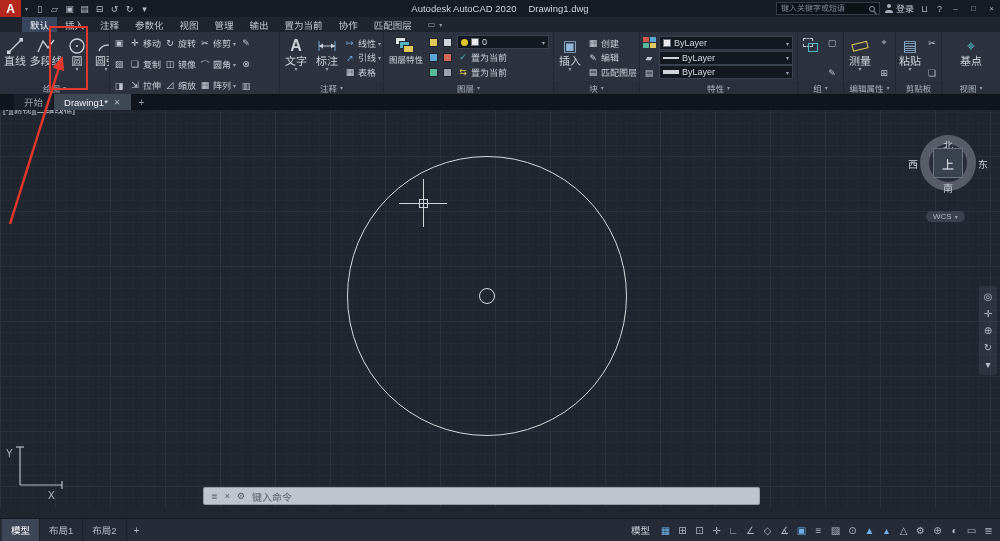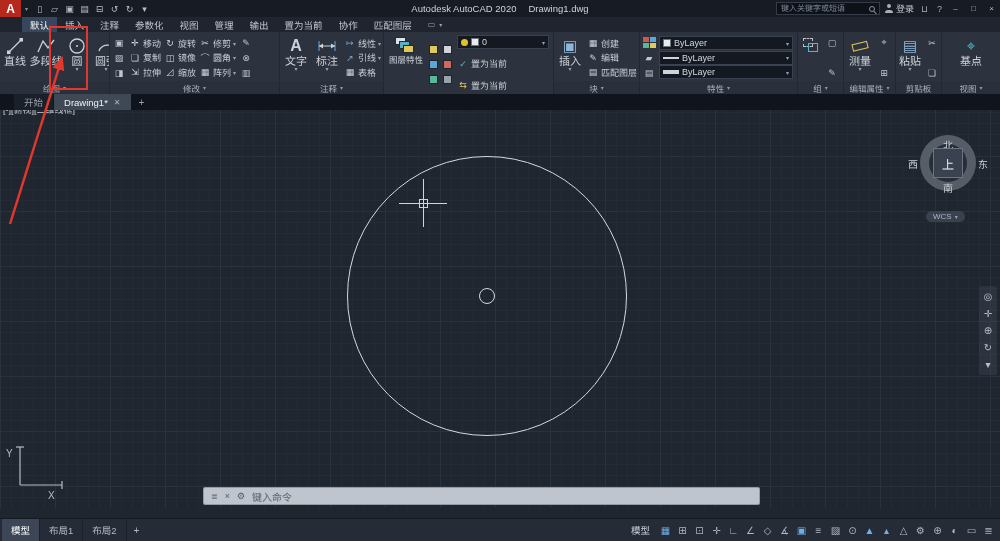--- a/index.html
+++ b/index.html
@@ -293,24 +293,20 @@
               <span>阵列</span>
               <span class="rt-drop">▾</span>
             </div>
         </div>
         <div class="mini-col">
           <span class="mini-i">✎</span>
           <span class="mini-i">⊗</span>
           <span class="mini-i">▥</span>
         </div>
       </div>
-      <div class="ptitle">
-        <span>修改</span>
-        <span class="pt-drop">▾</span>
-      </div>
     </div>
 
     <div class="panel" style="width:104px">
       <div class="pbody">
         <div class="big-tool" style="width:28px">
           <span class="ticon" style="font-size:16px;font-weight:bold">A</span>
           <span class="tlabel">文字</span>
           <span class="tdrop">▾</span>
         </div>
         <div class="big-tool" style="width:28px">
@@ -390,20 +386,24 @@
           </div>
           <div class="row-tool">
               <span class="sicon c-teal">✓</span>
               <span>置为当前</span>
             </div>
           <div class="row-tool">
               <span class="sicon c-yellow">⇆</span>
               <span>置为当前</span>
             </div>
         </div>
+      </div>
+      <div class="ptitle">
+        <span>图层</span>
+        <span class="pt-drop">▾</span>
       </div>
     </div>
 
     <div class="panel" style="width:86px">
       <div class="pbody">
         <div class="big-tool" style="width:28px">
           <span class="ticon" style="color:#8fb6d9">▣</span>
           <span class="tlabel">插入</span>
           <span class="tdrop">▾</span>
         </div>

